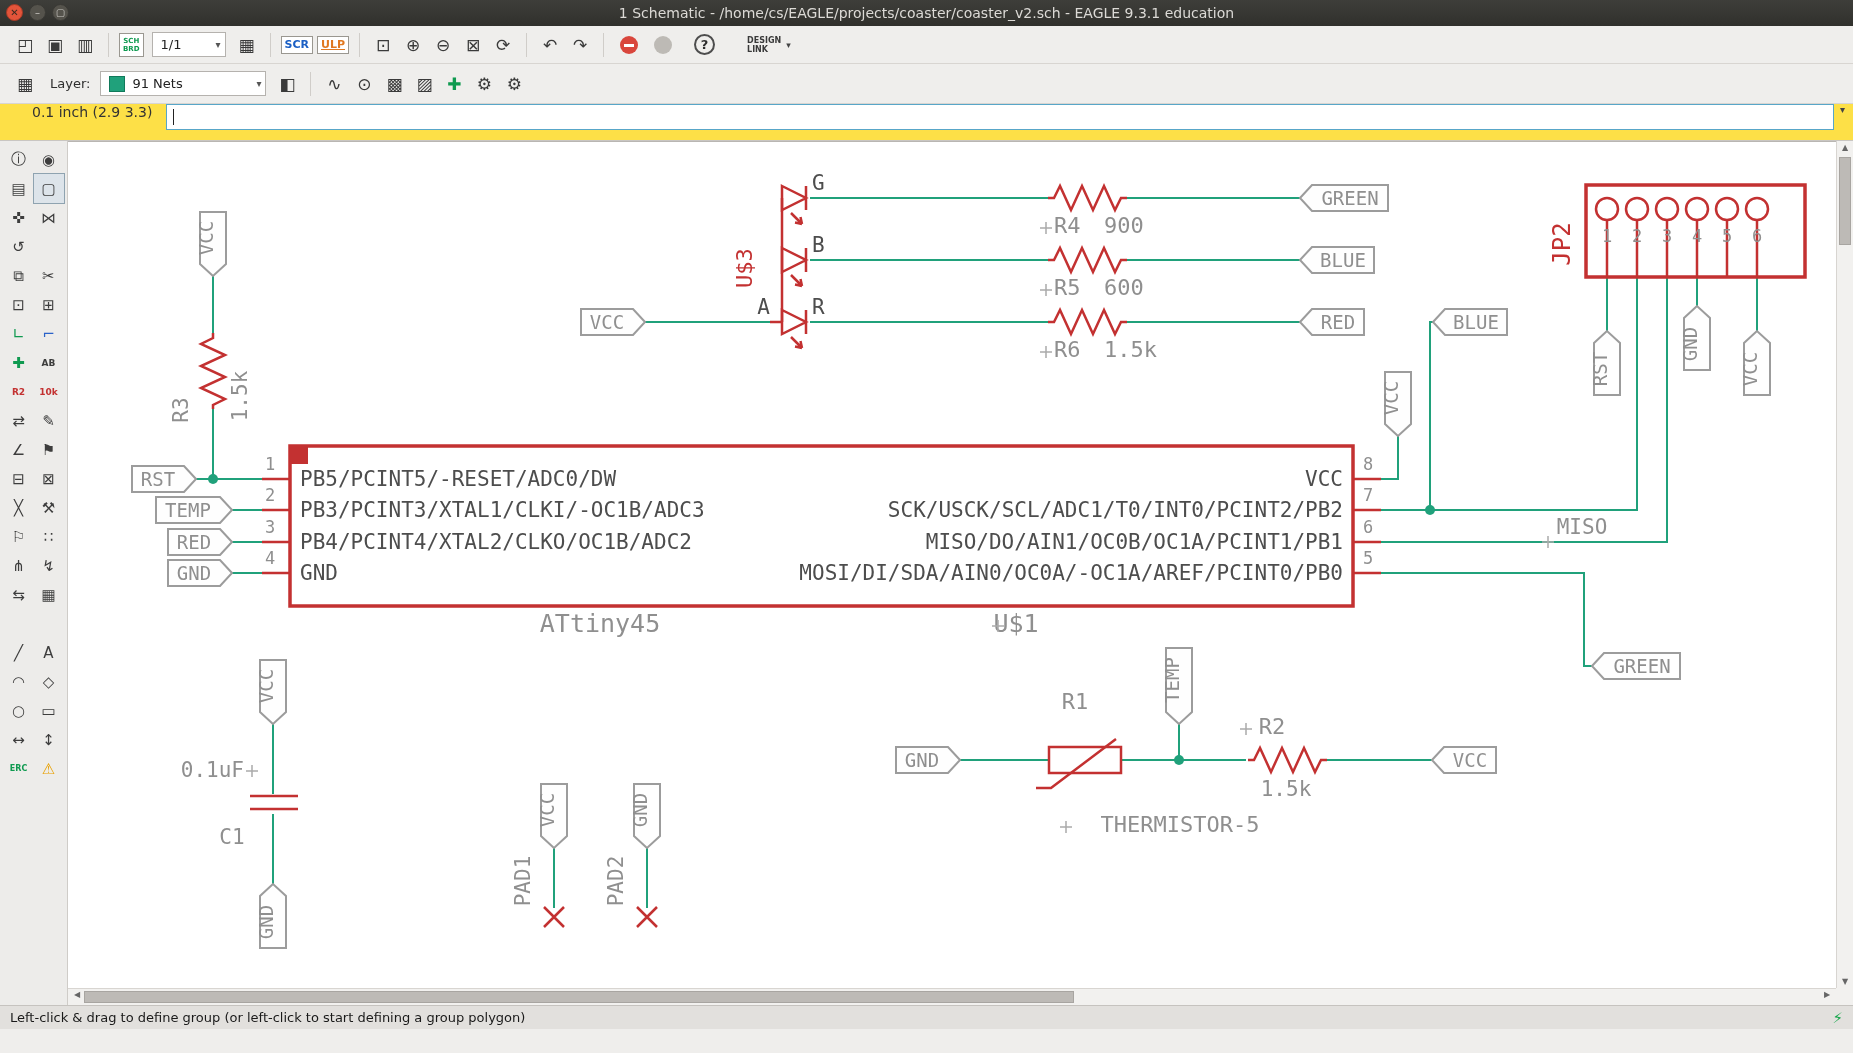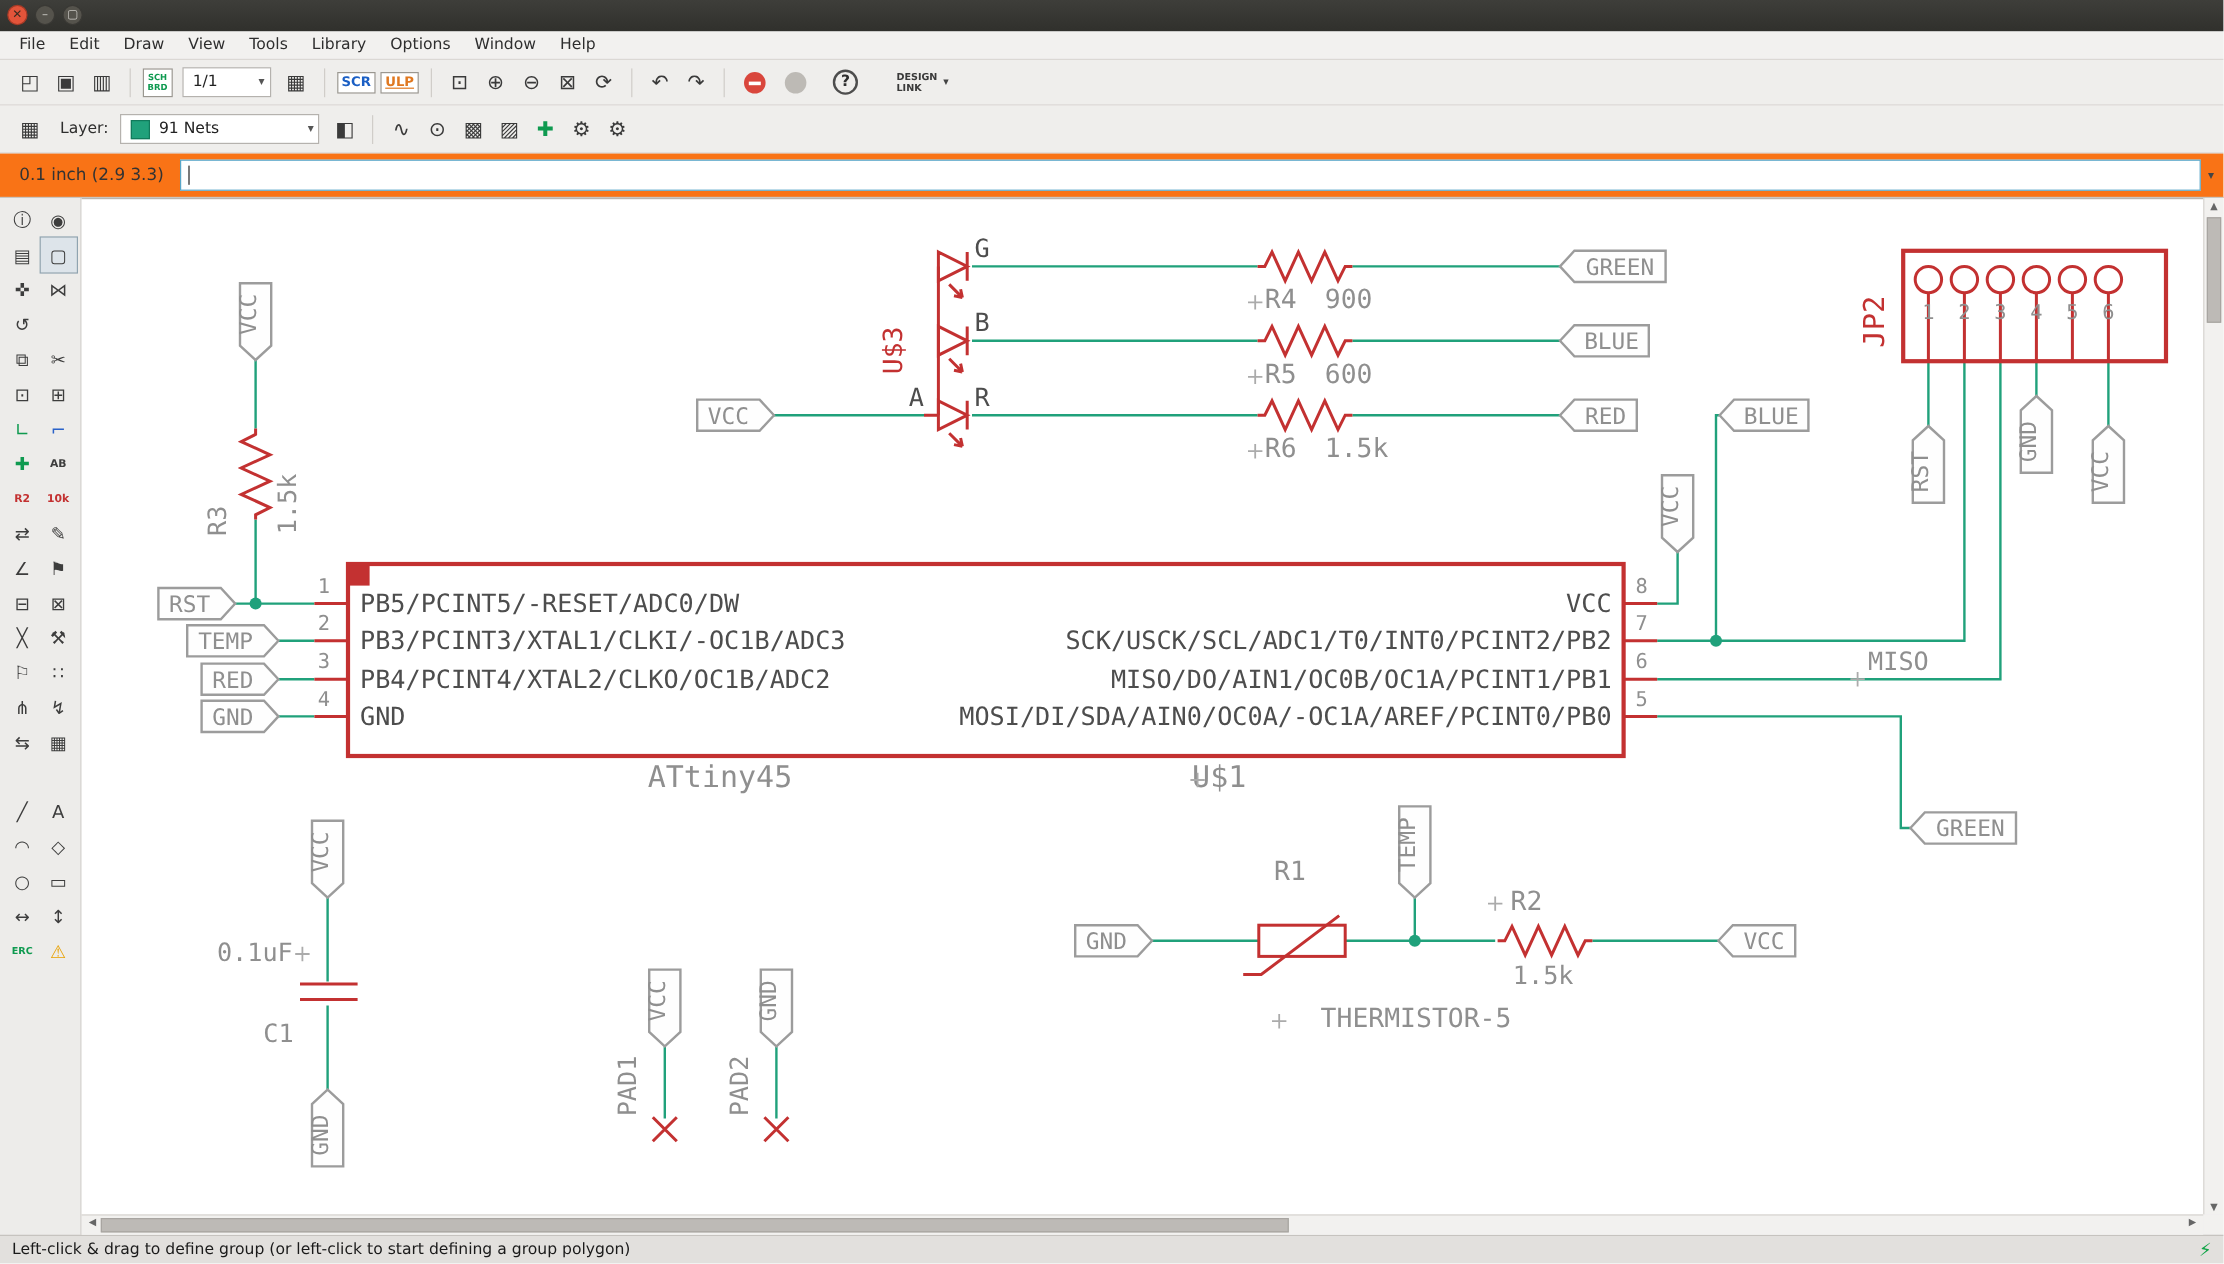--- a/index.html
+++ b/index.html
@@ -43,22 +43,22 @@
   .dimcircle { width:18px; height:18px; border-radius:50%; background:#BDBAB5; margin:0 8px; }
   .helpbtn { width:21px; height:21px; border-radius:50%; border:2px solid #4d4d4d; color:#2e2e2e;
              display:flex; align-items:center; justify-content:center; font-size:13px; font-weight:bold; margin:0 14px; }
   .dlink { display:flex; align-items:center; margin-left:18px; }
   .dlink .txt { font-size:8px; line-height:9px; font-weight:bold; color:#3a3a3a; }
   .dlink .arrow { font-size:9px; color:#444; margin-left:5px; }
   .greenplus { color:#0F9A50 !important; }
   .lbl { font-size:13px; color:#2e2e2e; margin:0 4px 0 10px; }
 
   
-  .cmdbar { height:37px; background:#f97316; border-bottom:1px solid #C9C6C2; display:flex; align-items:center;
-            padding:0 8px 0 16px; flex:none; }
+  .cmdbar { height:37px; background:#fde047; border-bottom:1px solid #C9C6C2; display:flex; align-items:flex-start;
+            padding:0 8px 0 32px; flex:none; }
   .cmdpos { font-size:14px; color:#333; margin-right:14px; white-space:nowrap; }
   .cmdwrap { flex:1; position:relative; height:26px; }
   .cmdinput { width:100%; height:26px; border:1px solid #58A6C8; background:#fff; font-size:14px; padding-left:12px; }
   .caret { position:absolute; left:7px; top:5px; width:1px; height:16px; background:#222; }
   .cmdhist { font-size:10px; color:#444; margin-left:6px; }
 
   
   .main { display:grid; grid-template-columns:68px 1fr 17px; grid-template-rows:847px 17px; flex:none; }
   .palette { grid-row:1 / span 2; grid-column:1; background:#EDECEA; border-right:1px solid #CFCCC8;
              display:grid; grid-template-columns:repeat(2,30px); grid-auto-rows:29px; justify-content:center; padding-top:4px; }
@@ -114,34 +114,23 @@
       <div class="wbtn close">
           <span>✕</span>
         </div>
       <div class="wbtn min">
           <span>–</span>
         </div>
       <div class="wbtn max">
           <span>▢</span>
         </div>
     </div>
+    <div class="wtitle">1 Schematic - /home/cs/EAGLE/projects/coaster/coaster_v2.sch - EAGLE 9.3.1 education</div>
   </div>
 
-  <nav class="menubar">
-
-  <span class="menu-item">File</span>
-      <span class="menu-item">Edit</span>
-      <span class="menu-item">Draw</span>
-      <span class="menu-item">View</span>
-      <span class="menu-item">Tools</span>
-      <span class="menu-item">Library</span>
-      <span class="menu-item">Options</span>
-      <span class="menu-item">Window</span>
-      <span class="menu-item">Help</span>
-    </nav>
 
   <div class="tb tb1">
     <div class="tbtn">
         <span>◰</span>
       </div>
     <div class="tbtn">
         <span>▣</span>
       </div>
     <div class="tbtn">
         <span>▥</span>

